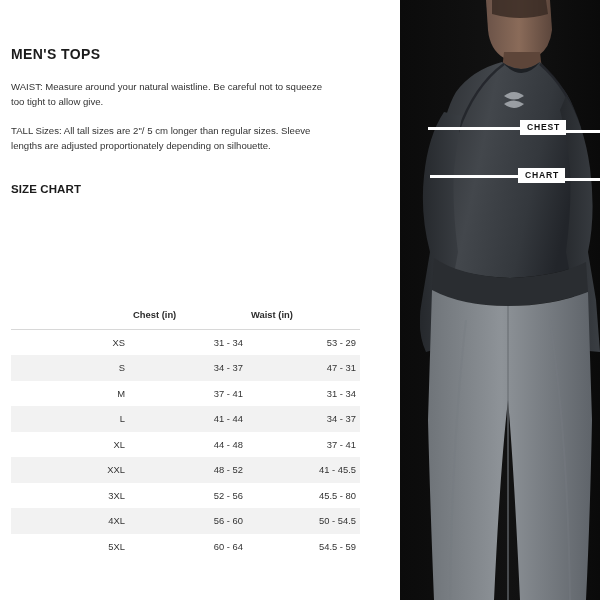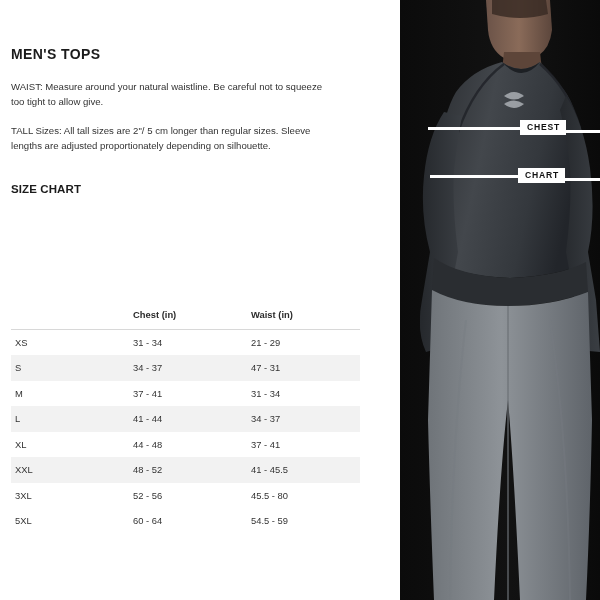--- a/index.html
+++ b/index.html
@@ -70,20 +70,21 @@
     color: #2b2b2b;
     padding: 8px 4px 9px 4px;
     border-bottom: 1px solid #d8d8d8;
     background: #ffffff;
   }
   table.sizechart td {
     padding: 0 4px;
     height: 25.5px;
     vertical-align: middle;
     border: none;
+    text-align: right;
   }
   table.sizechart tbody tr.alt td { background: #f2f2f2; }
   table.sizechart tbody tr.plain td { background: #ffffff; }
   .col-size { width: 118px; }
   .col-chest { width: 118px; }
   .col-waist { width: 113px; }
 
   
   .photo {
     position: absolute;
@@ -139,21 +140,21 @@
         <tr>
           <th class="col-size"></th>
           <th class="col-chest">Chest (in)</th>
           <th class="col-waist">Waist (in)</th>
         </tr>
       </thead>
       <tbody>
         <tr class="plain">
           <td class="col-size">XS</td>
           <td class="col-chest">31 - 34</td>
-          <td class="col-waist">21 - 29</td>
+          <td class="col-waist">53 - 29</td>
         </tr>
         <tr class="alt">
           <td class="col-size">S</td>
           <td class="col-chest">34 - 37</td>
           <td class="col-waist">47 - 31</td>
         </tr>
         <tr class="plain">
           <td class="col-size">M</td>
           <td class="col-chest">37 - 41</td>
           <td class="col-waist">31 - 34</td>
@@ -170,20 +171,25 @@
         </tr>
         <tr class="alt">
           <td class="col-size">XXL</td>
           <td class="col-chest">48 - 52</td>
           <td class="col-waist">41 - 45.5</td>
         </tr>
         <tr class="plain">
           <td class="col-size">3XL</td>
           <td class="col-chest">52 - 56</td>
           <td class="col-waist">45.5 - 80</td>
+        </tr>
+        <tr class="alt">
+          <td class="col-size">4XL</td>
+          <td class="col-chest">56 - 60</td>
+          <td class="col-waist">50 - 54.5</td>
         </tr>
         <tr class="plain">
           <td class="col-size">5XL</td>
           <td class="col-chest">60 - 64</td>
           <td class="col-waist">54.5 - 59</td>
         </tr>
       </tbody>
     </table>
   </div>
 

